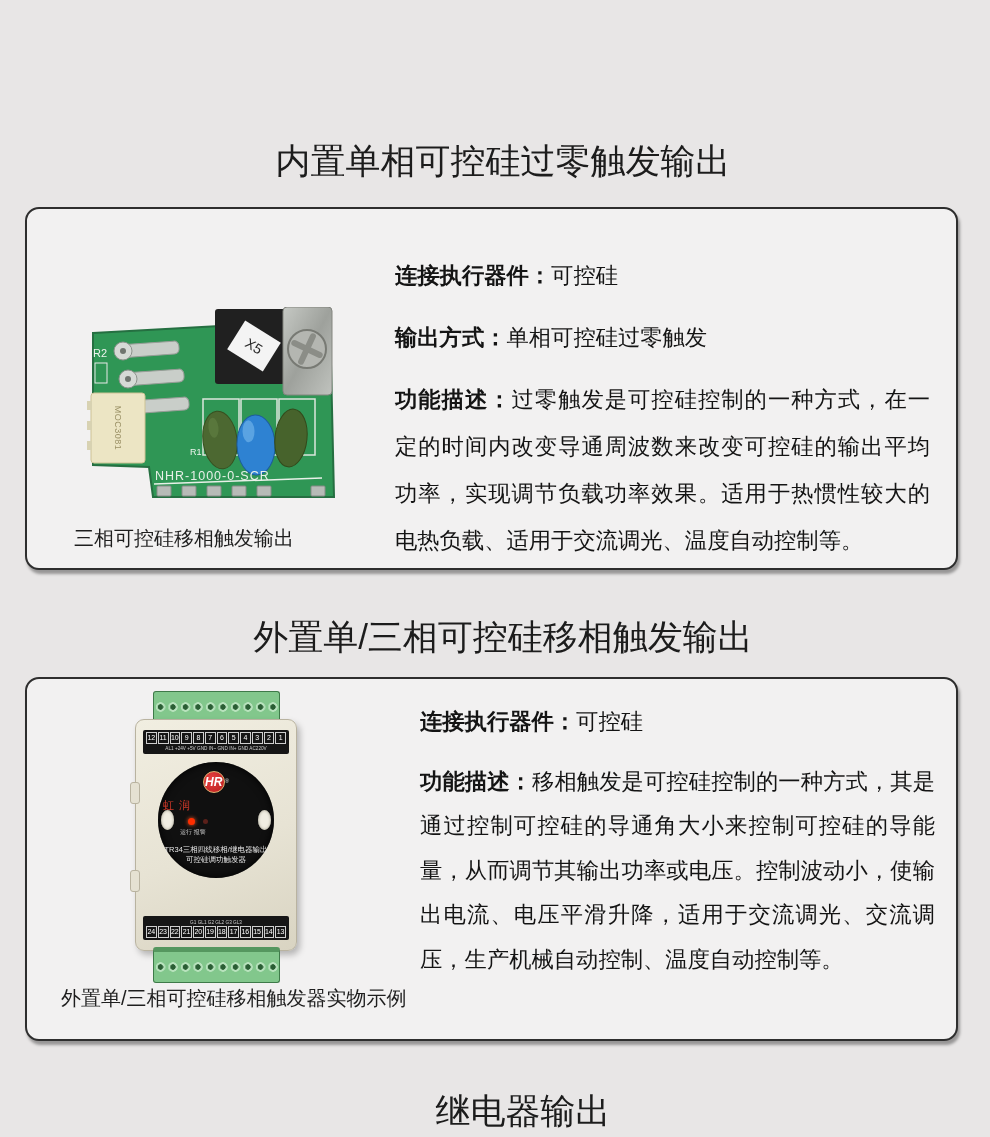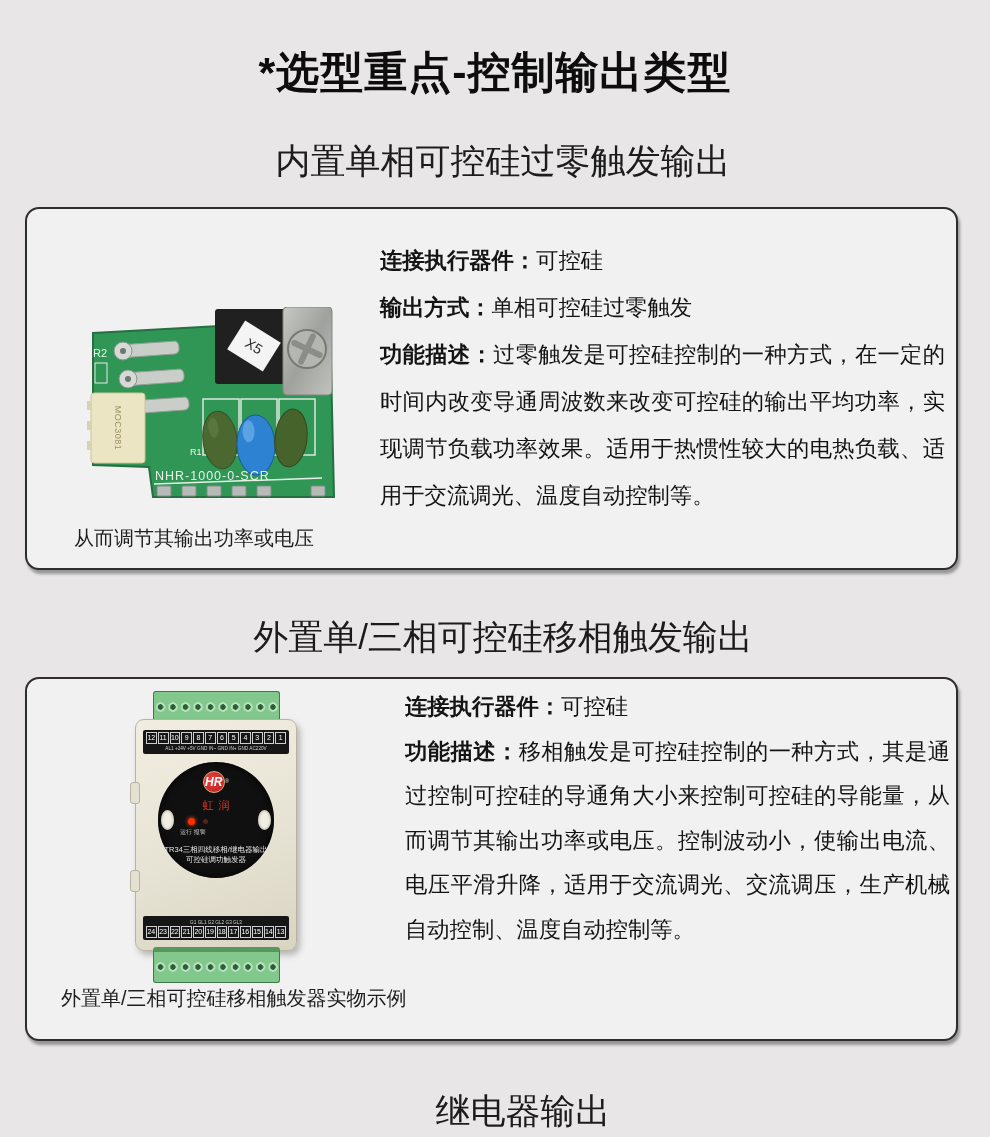--- a/index.html
+++ b/index.html
@@ -27,21 +27,21 @@
   .card{
     position:absolute;left:25px;width:929px;
     background:#f2f1f1;
     border:2px solid #2e2e2e;border-radius:14px;
     box-shadow:2px 4px 3px rgba(0,0,0,0.35);
   }
   .card1{top:207px;height:359px;}
   .card2{top:677px;height:360px;}
 
   .specs{position:absolute;text-align:justify;}
-  .specs p{margin:0;font-size:22.3px;color:#141414;}
+  .specs p{margin:15px;font-size:22.3px;color:#141414;}
   .specs b{font-weight:700;}
   .specs1{left:353px;top:28px;width:565px;}
   .specs1 p{line-height:47px;}
   .specs2{left:378px;top:6px;width:545px;}
   .specs2 p{line-height:44.5px;}
 
   .caption{position:absolute;color:#1e1e1e;white-space:nowrap;}
   .cap1{left:47px;top:316px;font-size:20px;}
   .cap2{left:34px;top:306px;font-size:20px;}
 
@@ -87,21 +87,21 @@
   }
   .logo-row{position:absolute;top:9px;width:100%;text-align:center;line-height:20px;}
   .logo{
     display:inline-block;width:20px;height:20px;border-radius:50%;
     background:radial-gradient(circle at 35% 35%, #e64040, #b81d1d);
     border:1.5px solid #e0b070;color:#fff;font-size:12px;font-weight:700;
     font-style:italic;line-height:20px;text-align:center;vertical-align:middle;
   }
   .reg{color:#ddd;font-size:6px;vertical-align:top;}
   .brand{
-    position:absolute;top:36px;width:100%;text-align:center;
+    position:absolute;top:36px;width:100%;
     color:#d43a2a;font-size:11px;letter-spacing:5px;text-indent:5px;
   }
   .led{position:absolute;border-radius:50%;}
   .led-run{left:30px;top:56px;width:7px;height:7px;background:#ff2e00;box-shadow:0 0 4px #ff5a2a;}
   .led-alarm{left:45px;top:57px;width:5px;height:5px;background:#5a201a;}
   .led-labels{position:absolute;left:22px;top:66px;color:#c9c9c9;font-size:6px;white-space:nowrap;}
   .hole{
     position:absolute;top:48px;width:13px;height:20px;
     background:#f0ede2;border-radius:50%;box-shadow:inset 0 0 3px #9a9684;
   }
@@ -113,21 +113,20 @@
   }
   .ear{position:absolute;left:-6px;width:8px;height:20px;background:#e5e1d2;border:1px solid #b9b3a0;border-radius:3px;}
   .ear1{top:62px;}
   .ear2{top:150px;}
 </style>
 </head>
 <body>
 
 <div class="page">
 
-  <h1 class="title">*选型重点-控制输出类型</h1>
 
   <h2 class="sec-h sec-h1">内置单相可控硅过零触发输出</h2>
 
   <section class="card card1">
 
     <svg class="pcb" viewBox="0 0 250 195" width="250" height="195">
       <defs>
         <linearGradient id="silverG" x1="0" y1="0" x2="1" y2="1">
           <stop offset="0" stop-color="#c6c9c4"></stop>
             <stop offset="0.5" stop-color="#9ea19c"></stop>
@@ -194,21 +193,21 @@
       <g fill="#b7bbb7" stroke="#878b87">
         <rect x="70" y="179" width="14" height="10" rx="1"></rect>
         <rect x="95" y="179" width="14" height="10" rx="1"></rect>
         <rect x="120" y="179" width="14" height="10" rx="1"></rect>
         <rect x="145" y="179" width="14" height="10" rx="1"></rect>
         <rect x="170" y="179" width="14" height="10" rx="1"></rect>
         <rect x="224" y="179" width="14" height="10" rx="1"></rect>
       </g>
     </svg>
 
-    <div class="caption cap1">从而调节其输出功率或电压</div>
+    <div class="caption cap1">三相可控硅移相触发输出</div>
 
     <div class="specs specs1">
       <p><b>连接执行器件：</b><span>可控硅</span></p>
       <p><b>输出方式：</b><span>单相可控硅过零触发</span></p>
       <p><b>功能描述：</b><span>过零触发是可控硅控制的一种方式，在一定的时间内改变导通周波数来改变可控硅的输出平均功率，实现调节负载功率效果。适用于热惯性较大的电热负载、适用于交流调光、温度自动控制等。</span></p>
     </div>
   </section>
 
   <h2 class="sec-h sec-h2">外置单/三相可控硅移相触发输出</h2>
 

